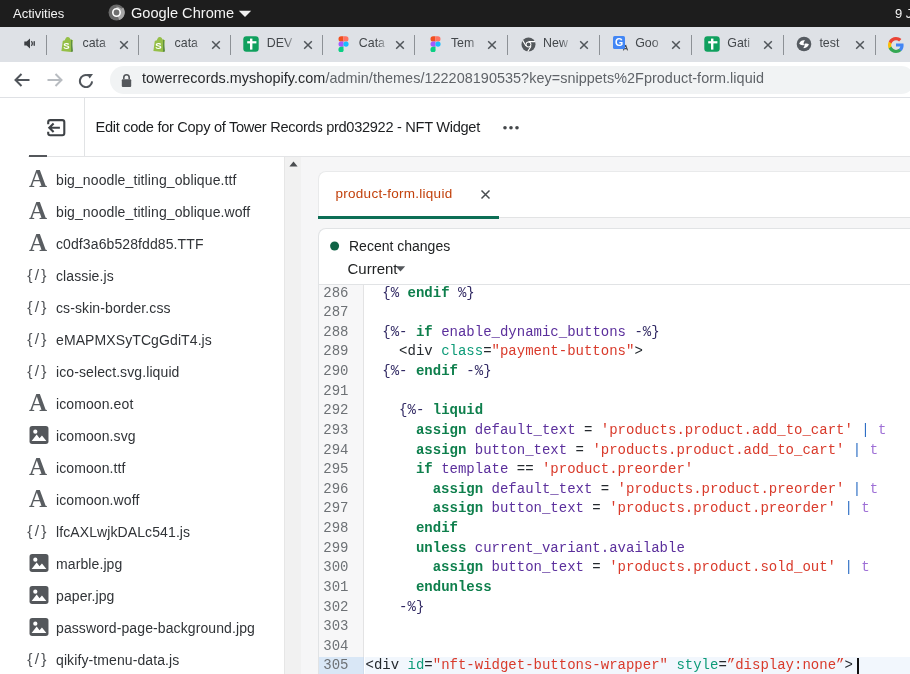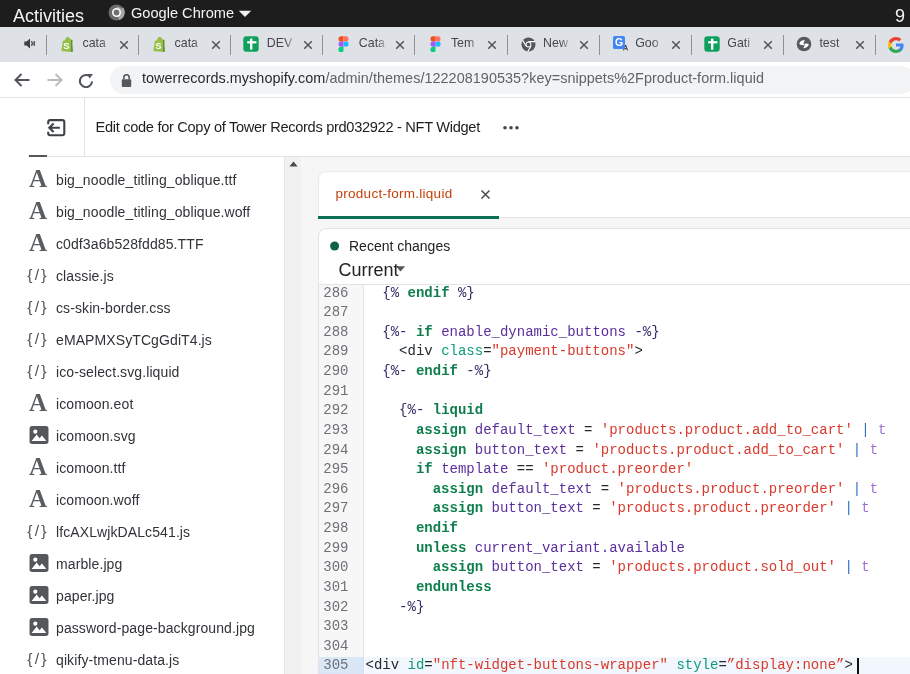--- a/index.html
+++ b/index.html
@@ -1,20 +1,20 @@
 <!DOCTYPE html>
 <html><head><meta charset="utf-8">
 <style>
   * { margin:0; padding:0; box-sizing:border-box; }
   html,body { width:910px; height:674px; overflow:hidden; font-family:"Liberation Sans",sans-serif; }
   #stage { position:absolute; top:0; left:0; width:910px; height:674px; background:#fff; overflow:hidden; }
   .abs { position:absolute; }
   
   #topbar { left:0; top:0; width:910px; height:27px; background:#1d1d1d; color:#fff; }
-  #topbar .txt { position:absolute; font-size:18px; color:#f4f4f4; white-space:nowrap; }
+  #topbar .txt { position:absolute; font-size:13px; color:#f4f4f4; white-space:nowrap; }
   
   #tabstrip { left:0; top:27px; width:910px; height:35px; background:#dee1e6; }
   .tabsep { position:absolute; top:7.5px; width:1px; height:20px; background:#8d9196; }
   .tablabel { position:absolute; top:9px; font-size:12.4px; color:#43474b; width:29px; overflow:hidden; white-space:nowrap;
       -webkit-mask-image:linear-gradient(90deg,#000 62%,rgba(0,0,0,0.25) 92%,transparent 100%); }
   
   #addr { left:0; top:62px; width:910px; height:36px; background:#fff; }
   #pill { position:absolute; left:110px; top:3.5px; width:805px; height:28px; border-radius:14px; background:#f1f3f4; }
   #urltext { position:absolute; left:142px; top:8px; font-size:14.4px; color:#5f6368; white-space:nowrap; letter-spacing:0.05px; }
   #urltext b { color:#27292c; font-weight:400; }
@@ -30,21 +30,21 @@
   .cico { position:absolute; left:25px; top:6px; width:26px; text-align:center; font-size:15.5px; font-weight:400; color:#4e5155; letter-spacing:2.2px; line-height:18px;}
   .slab { position:absolute; left:56px; top:7.5px; font-size:14px; color:#303337; letter-spacing:0.1px; }
   
   #sscroll { left:284px; top:157px; width:17px; height:517px; background:#f1f1f1; border-left:1px solid #e6e6e6;}
   
   #edzone { left:301px; top:157px; width:609px; height:517px; background:#f6f6f7; }
   #edtab { position:absolute; left:16.5px; top:14px; width:593px; height:47.2px; background:#fff; border-radius:8px 0 0 0; border-bottom:1px solid #e2e3e4; border-top:1px solid #e9eaeb; border-left:1px solid #e9eaeb; }
   #edtabbar { position:absolute; left:16.5px; top:59.2px; width:181.5px; height:3.3px; background:#0c6e55; }
   #card { position:absolute; left:16.5px; top:71px; width:593px; height:446px; background:#fff; border:1px solid #e1e3e5; border-right:none; border-bottom:none; border-top-left-radius:8px; }
   #rc-title { position:absolute; left:30.5px; top:9px; font-size:14px; color:#202223; }
-  #rc-cur { position:absolute; left:20px; top:31px; font-size:18px; color:#202223; }
+  #rc-cur { position:absolute; left:29px; top:31px; font-size:15px; color:#202223; }
   #rc-div { position:absolute; left:0; top:54.5px; width:592px; height:1px; background:#e1e3e5; }
   
   #gutter { position:absolute; left:0; top:55.5px; width:45px; height:391px; background:#f7f7f8; border-right:1px solid #e3e3e4; }
   #gutnums { position:absolute; left:4.8px; top:54.5px; font-family:"Liberation Mono",monospace; font-size:14px; line-height:19.63px; color:#6d7175; text-align:right; width:25.2px; white-space:pre; }
   #codebody { position:absolute; left:46px; top:54.5px; width:546px; height:391px; overflow:hidden; }
   #code { position:absolute; left:1px; top:0; font-family:"Liberation Mono",monospace; font-size:14px; line-height:19.63px; white-space:pre; color:#24292e; }
   #code .d { color:#322a64; }   
   #code .k { color:#0e7f4c; font-weight:bold; } 
   #code .v { color:#5b2f9c; }   
   #code .s { color:#d93a2b; }   

